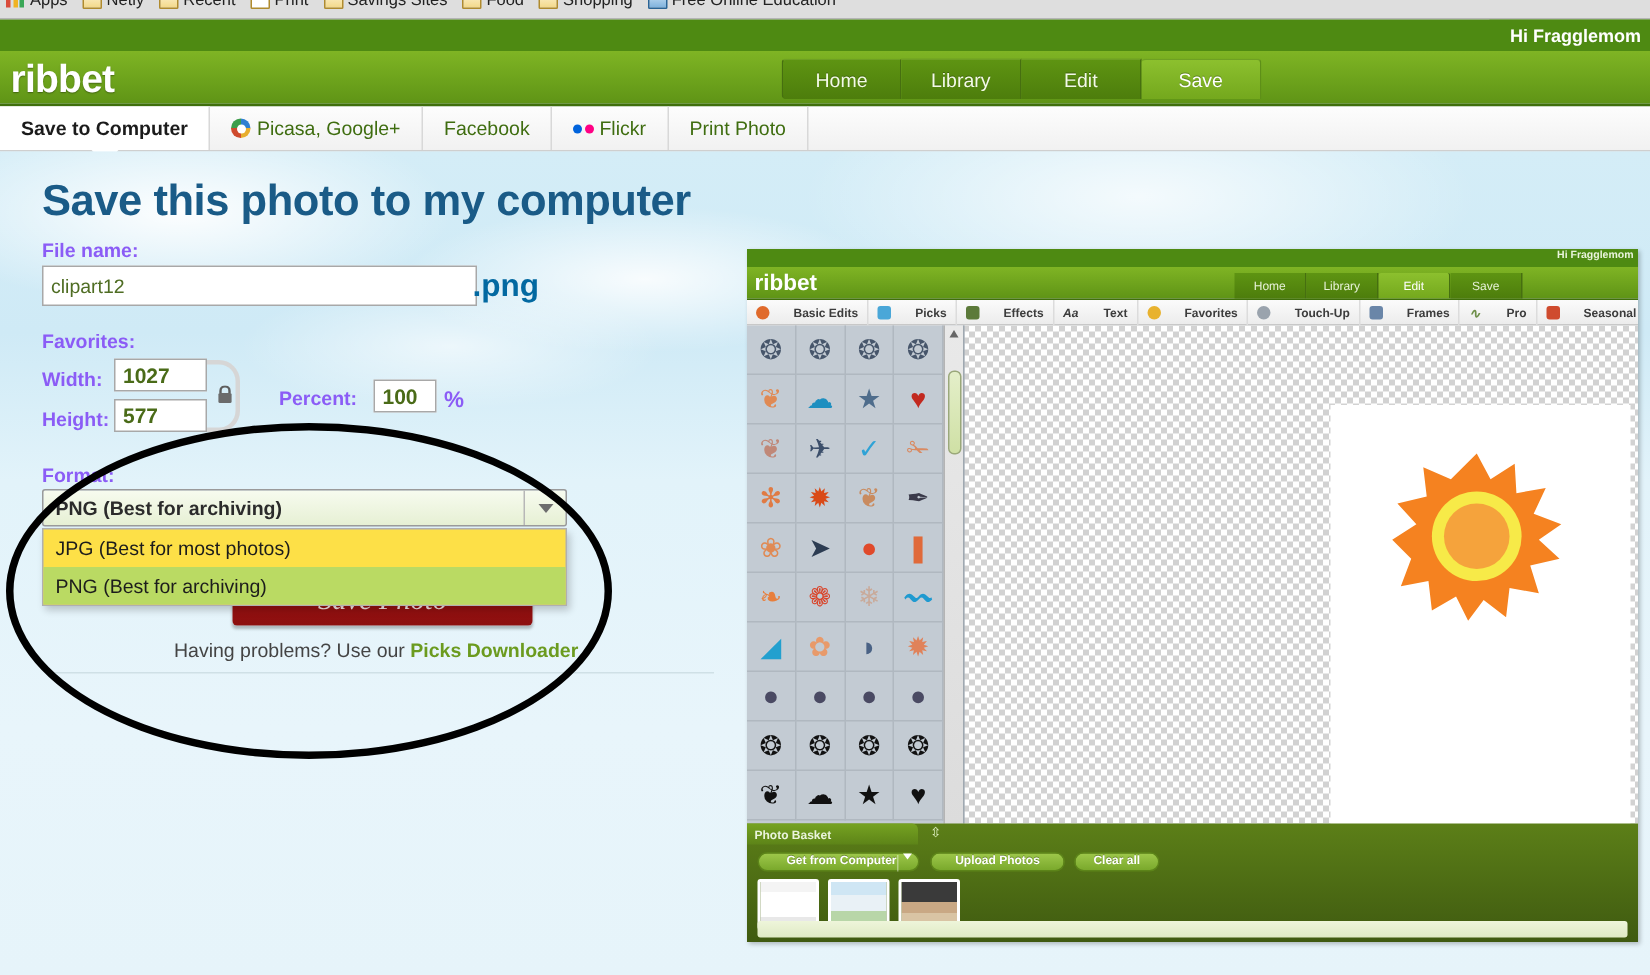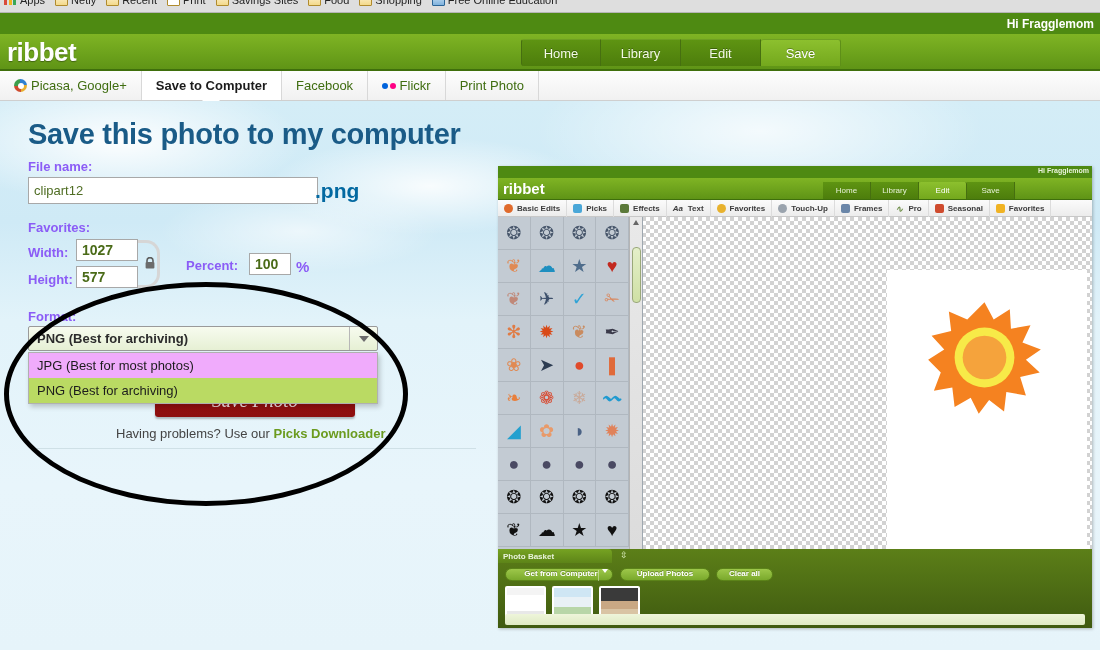--- a/index.html
+++ b/index.html
@@ -168,21 +168,21 @@
     position: absolute; right: 0; top: 0; width: 28px; height: 23px;
     display: flex; align-items: center; justify-content: center;
     border-left: 1px solid #b7b7b7;
   }
   #format-arrow::after {
     content: ""; border-left: 5px solid transparent; border-right: 5px solid transparent;
     border-top: 6px solid #6d6d6d;
   }
   #format-options {
     position: absolute; left: 28px; top: 352px; width: 350px;
-    border: 1px solid #b0b0b0; background: #f0abfc;
+    border: 1px solid #b0b0b0; background: #fde047;
     box-shadow: 2px 3px 5px rgba(0,0,0,.2); z-index: 30;
   }
   .fopt {
     height: 25px; display: flex; align-items: center; padding-left: 8px;
     font-size: 13px; color: #1c1c1c; cursor: pointer;
   }
   .fopt.selected { background: #bada63; }
 
   
   #save-photo-btn {
@@ -232,21 +232,21 @@
     font-size: 8px; color: #e7f2d8; background: linear-gradient(#5e9412, #4d7d0c);
     border-right: 1px solid #466f10;
   }
   .pv-navtab.active { background: linear-gradient(#8cc02e, #74a81d); color: #fff; border-radius: 2px 2px 0 0; }
   #pv-toolbar {
     position: absolute; left: 0; top: 34px; width: 594px; height: 17px;
     background: linear-gradient(#fbfbfb, #ececec); border-bottom: 1px solid #c8c8c8;
     display: flex; align-items: center;
   }
   .pv-tool {
-    display: flex; align-items: center; gap: 4px; padding: 0 6px; height: 17px;
+    display: flex; align-items: center; gap: 16px; padding: 0 6px; height: 17px;
     font-size: 8px; font-weight: bold; color: #3c3c3c; border-right: 1px solid #dcdcdc;
     white-space: nowrap;
   }
   .pv-tool .ti { width: 9px; height: 9px; border-radius: 2px; flex: 0 0 auto; display:block; }
 
   #pv-body {
     position: absolute; left: 0; top: 51px; width: 594px; height: 332px;
     background: repeating-conic-gradient(#ffffff 0 25%, #d2d2d2 0 50%) 0 0/8px 8px;
   }
   #pv-stickers {
@@ -368,26 +368,26 @@
   <div id="logo">ribbet</div>
   <div id="mainnav">
     <div class="navtab">Home</div>
     <div class="navtab">Library</div>
     <div class="navtab">Edit</div>
     <div class="navtab active">Save</div>
   </div>
 </div>
 
 <div id="subtabs">
+  <div class="subtab active">
+    <span>Save to Computer</span>
+  </div>
   <div class="subtab">
     <span class="picasa-ico"></span>
     <span>Picasa, Google+</span>
-  </div>
-  <div class="subtab active">
-    <span>Save to Computer</span>
   </div>
   <div class="subtab">
     <span>Facebook</span>
   </div>
   <div class="subtab">
     <span class="flickr-ico">
         <i></i>
         <i></i>
       </span>
     <span>Flickr</span>

